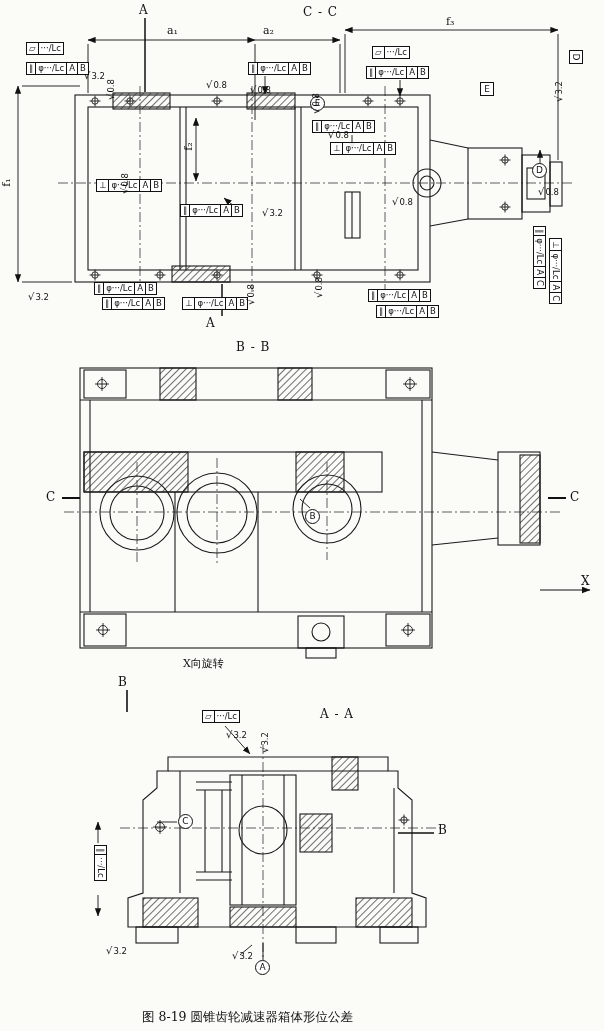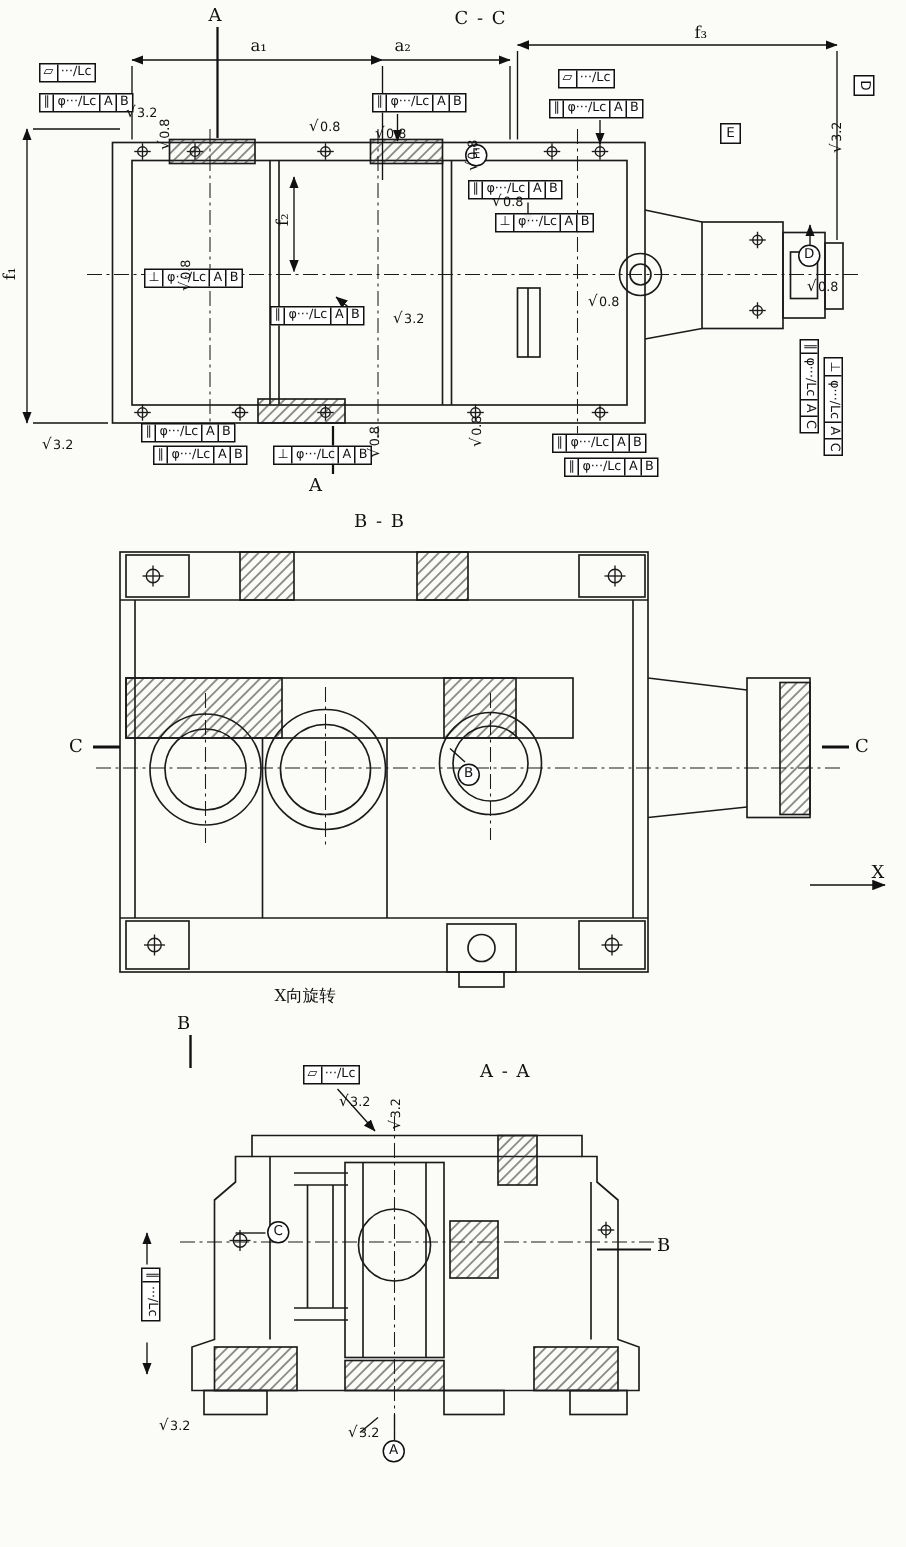--- a/index.html
+++ b/index.html
@@ -200,21 +200,21 @@
     <line x1="157" y1="822" x2="177" y2="822"></line>
     <line x1="263" y1="943" x2="263" y2="960"></line>
     <line x1="240" y1="955" x2="252" y2="945"></line>
   </g>
 </svg>
 
 <span class="lab big" style="left:139px;top:3px">A</span>
 <span class="lab big" style="left:303px;top:5px">C - C</span>
 <span class="lab" style="left:167px;top:24px">a₁</span>
 <span class="lab" style="left:263px;top:24px">a₂</span>
-<span class="lab" style="left:463px;top:15px">f₃</span>
+<span class="lab" style="left:446px;top:15px">f₃</span>
 <span class="lab rot90" style="left:2px;top:176px">f₁</span>
 <span class="lab rot90" style="left:184px;top:140px">f₂</span>
 <span class="lab big" style="left:206px;top:316px">A</span>
 <span class="lab big" style="left:236px;top:340px">B - B</span>
 <span class="lab big" style="left:46px;top:490px">C</span>
 <span class="lab big" style="left:570px;top:490px">C</span>
 <span class="lab big" style="left:581px;top:574px">X</span>
 <span class="lab" style="left:183px;top:656px">X向旋转</span>
 <span class="lab big" style="left:118px;top:675px">B</span>
 <span class="lab big" style="left:320px;top:707px">A - A</span>
@@ -341,14 +341,15 @@
 <span class="rough" style="left:538px;top:186px"><i>√</i><b>0.8</b></span>
 <span class="rough rv" style="left:548px;top:86px"><i>√</i><b>3.2</b></span>
 <span class="rough" style="left:28px;top:291px"><i>√</i><b>3.2</b></span>
 <span class="rough rv" style="left:240px;top:289px"><i>√</i><b>0.8</b></span>
 <span class="rough rv" style="left:308px;top:282px"><i>√</i><b>0.8</b></span>
 <span class="rough" style="left:226px;top:729px"><i>√</i><b>3.2</b></span>
 <span class="rough rv" style="left:254px;top:737px"><i>√</i><b>3.2</b></span>
 <span class="rough" style="left:106px;top:945px"><i>√</i><b>3.2</b></span>
 <span class="rough" style="left:232px;top:950px"><i>√</i><b>3.2</b></span>
 
+<div class="caption">图 8-19  圆锥齿轮减速器箱体形位公差</div>
 
 </div>
 
 </body></html>

